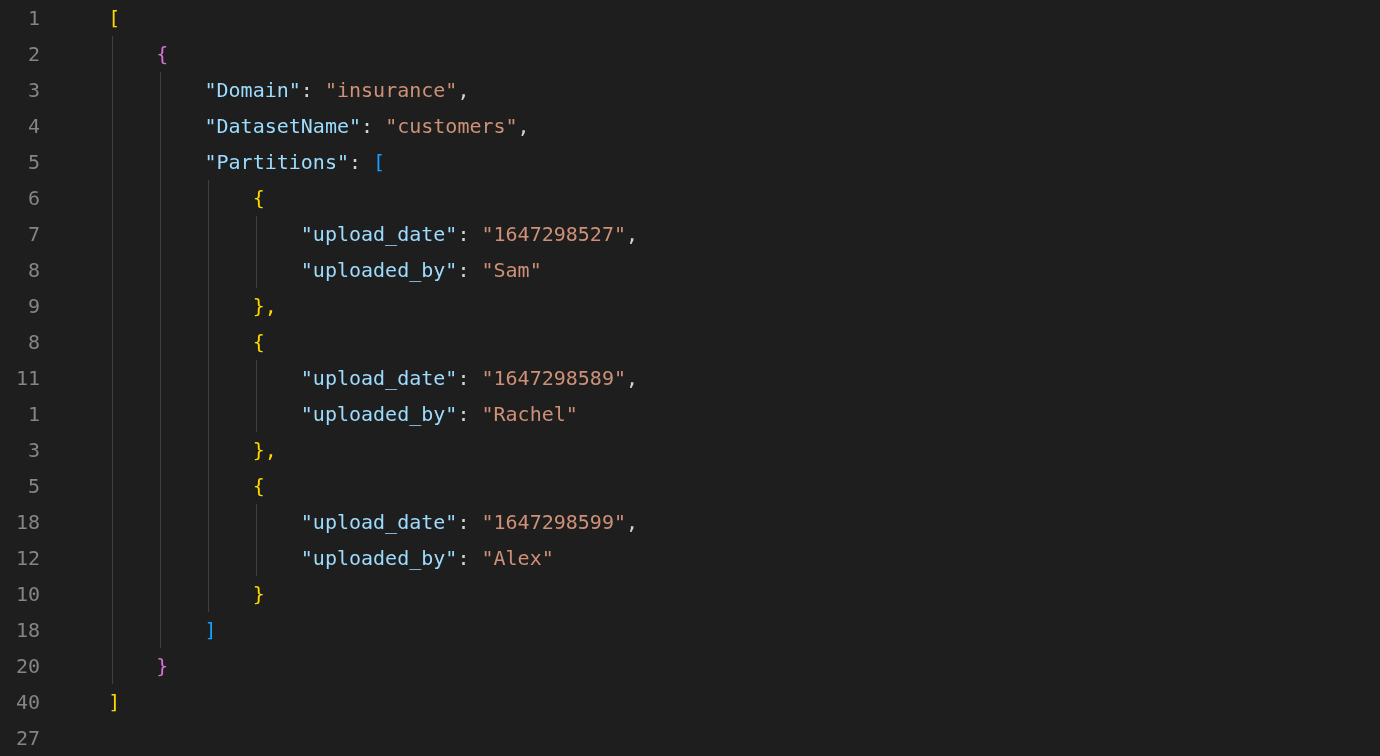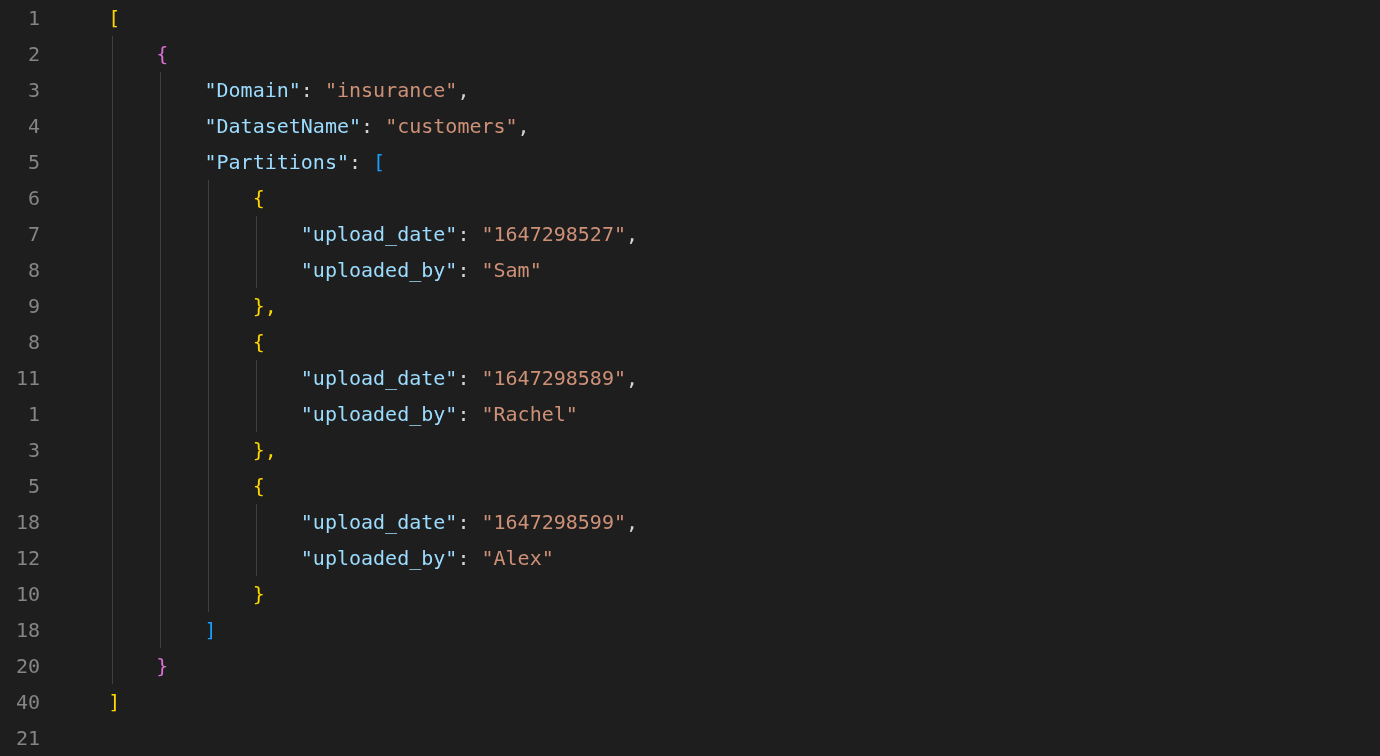--- a/index.html
+++ b/index.html
@@ -74,21 +74,21 @@
     <div>11</div>
     <div>1</div>
     <div>3</div>
     <div>5</div>
     <div>18</div>
     <div>12</div>
     <div>10</div>
     <div>18</div>
     <div>20</div>
     <div>40</div>
-    <div>21</div>
+    <div>27</div>
   </div>
   <div class="code-area">
     <div class="code-line"><span class="punct">    </span><span class="bracket-yellow">[</span></div>
     <div class="code-line"><span class="indent-guide" style="left:52px;"></span><span class="punct">        </span><span class="bracket-pink">{</span></div>
     <div class="code-line"><span class="indent-guide" style="left:52px;"></span><span class="indent-guide" style="left:100px;"></span><span class="punct">            </span><span class="key">"Domain"</span><span class="punct">: </span><span class="str">"insurance"</span><span class="punct">,</span></div>
     <div class="code-line"><span class="indent-guide" style="left:52px;"></span><span class="indent-guide" style="left:100px;"></span><span class="punct">            </span><span class="key">"DatasetName"</span><span class="punct">: </span><span class="str">"customers"</span><span class="punct">,</span></div>
     <div class="code-line"><span class="indent-guide" style="left:52px;"></span><span class="indent-guide" style="left:100px;"></span><span class="punct">            </span><span class="key">"Partitions"</span><span class="punct">: </span><span class="bracket-blue">[</span></div>
     <div class="code-line"><span class="indent-guide" style="left:52px;"></span><span class="indent-guide" style="left:100px;"></span><span class="indent-guide" style="left:148px;"></span><span class="punct">                </span><span class="bracket-yellow">{</span></div>
     <div class="code-line"><span class="indent-guide" style="left:52px;"></span><span class="indent-guide" style="left:100px;"></span><span class="indent-guide" style="left:148px;"></span><span class="indent-guide" style="left:196px;"></span><span class="punct">                    </span><span class="key">"upload_date"</span><span class="punct">: </span><span class="str">"1647298527"</span><span class="punct">,</span></div>
     <div class="code-line"><span class="indent-guide" style="left:52px;"></span><span class="indent-guide" style="left:100px;"></span><span class="indent-guide" style="left:148px;"></span><span class="indent-guide" style="left:196px;"></span><span class="punct">                    </span><span class="key">"uploaded_by"</span><span class="punct">: </span><span class="str">"Sam"</span></div>

